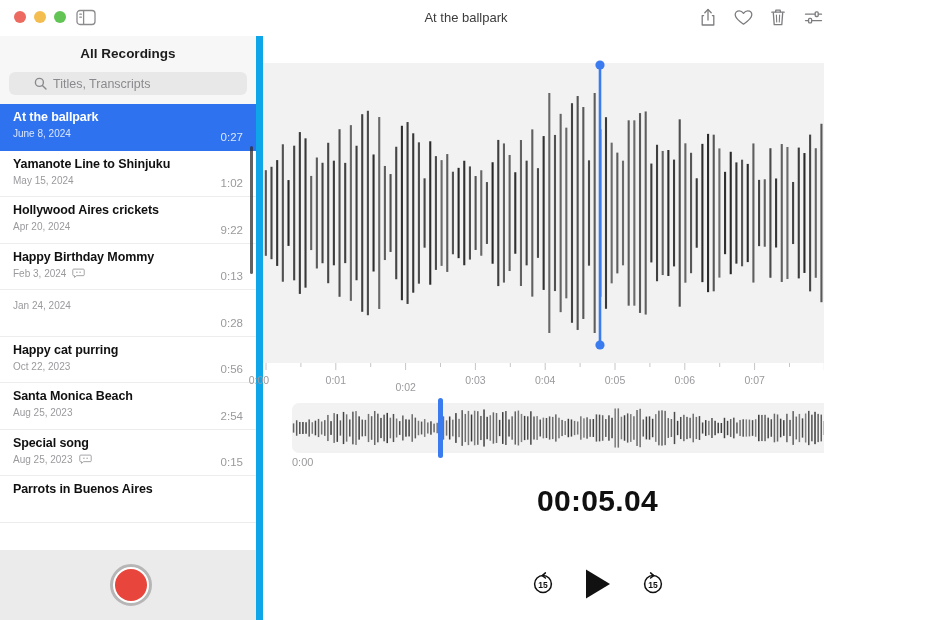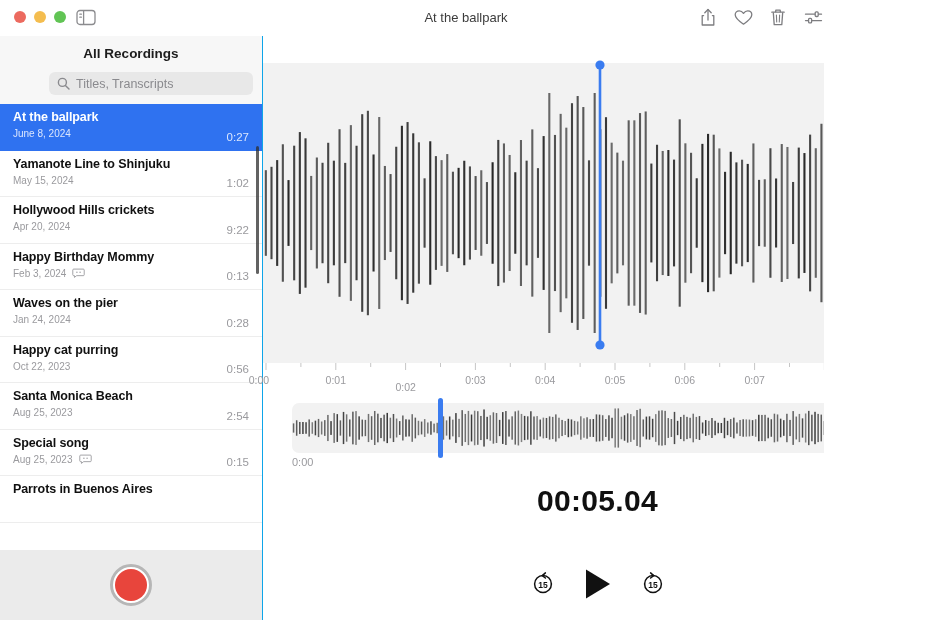--- a/index.html
+++ b/index.html
@@ -39,31 +39,31 @@
     font-size:12.5px; color:#2c2c2c;
     border:1px solid #d8d8d8; border-radius:5px;
     padding:3px 9px; background:#fff; margin-left:3px;
     box-shadow:0 0.5px 0.8px rgba(0,0,0,.10);
   }
 
   
   .sidebar {
     position:absolute; left:0; top:36px; width:263px; height:584px;
     background:#f7f7f7;
-    border-right:1px solid #0ea5e9;
+    border-right:7px solid #0ea5e9;
     overflow:hidden;
   }
   .sidebar-header {
     height:34px; display:flex; align-items:center; justify-content:center;
     font-size:13.5px; font-weight:bold; color:#1c1c1c;
   }
   .search-wrap { padding:2px 9px 9px 9px; }
   .search-field {
     height:23px; background:#e8e8e8; border-radius:6px;
-    display:flex; align-items:center; padding:0 8px; gap:6px;margin-left:40px;
+    display:flex; align-items:center; padding:0 25px; gap:6px;
   }
   .search-field .ph { font-size:12.5px; color:#8a8a8e; }
 
   .rec-list { position:relative; background:#fff; height:501px; overflow:hidden; }
   .rec-row {
     position:relative; height:46.5px; padding:6px 13px 0 13px;
     border-bottom:1px solid #ededed; background:#fff;
   }
   .rec-row.selected { background:#2f72f0; border-bottom-color:#2f72f0; }
   .rec-title { font-size:12.5px; font-weight:bold; color:#101010; letter-spacing:-0.1px; }
@@ -225,42 +225,41 @@
           <div class="rec-dur">0:27</div>
         </div>
         <div class="rec-row">
           <div class="rec-title">Yamanote Line to Shinjuku</div>
           <div class="rec-sub">
             <span>May 15, 2024</span>
           </div>
           <div class="rec-dur">1:02</div>
         </div>
         <div class="rec-row">
-          <div class="rec-title">Hollywood Hills crickets</div>
+          <div class="rec-title">Hollywood Aires crickets</div>
           <div class="rec-sub">
             <span>Apr 20, 2024</span>
           </div>
           <div class="rec-dur">9:22</div>
         </div>
         <div class="rec-row">
           <div class="rec-title">Happy Birthday Mommy</div>
           <div class="rec-sub">
             <span>Feb 3, 2024</span>
             <span class="badge">
               <svg width="13" height="11" viewBox="0 0 18 15">
                 <path d="M2.4 1.4 L15.6 1.4 A1.3 1.3 0 0 1 16.9 2.7 L16.9 9.2 A1.3 1.3 0 0 1 15.6 10.5 L6.4 10.5 L3.4 12.9 L3.4 10.5 L2.4 10.5 A1.3 1.3 0 0 1 1.1 9.2 L1.1 2.7 A1.3 1.3 0 0 1 2.4 1.4 Z" fill="none" stroke="#9a9a9e" stroke-width="1.25" stroke-linejoin="round"></path>
                 <circle cx="6.8" cy="5.9" r="1" fill="#9a9a9e"></circle>
                 <circle cx="11.2" cy="5.9" r="1" fill="#9a9a9e"></circle>
               </svg>
             </span>
           </div>
           <div class="rec-dur">0:13</div>
         </div>
         <div class="rec-row">
-          <div class="rec-title">Waves on the pier</div>
           <div class="rec-sub">
             <span>Jan 24, 2024</span>
           </div>
           <div class="rec-dur">0:28</div>
         </div>
         <div class="rec-row">
           <div class="rec-title">Happy cat purring</div>
           <div class="rec-sub">
             <span>Oct 22, 2023</span>
           </div>

